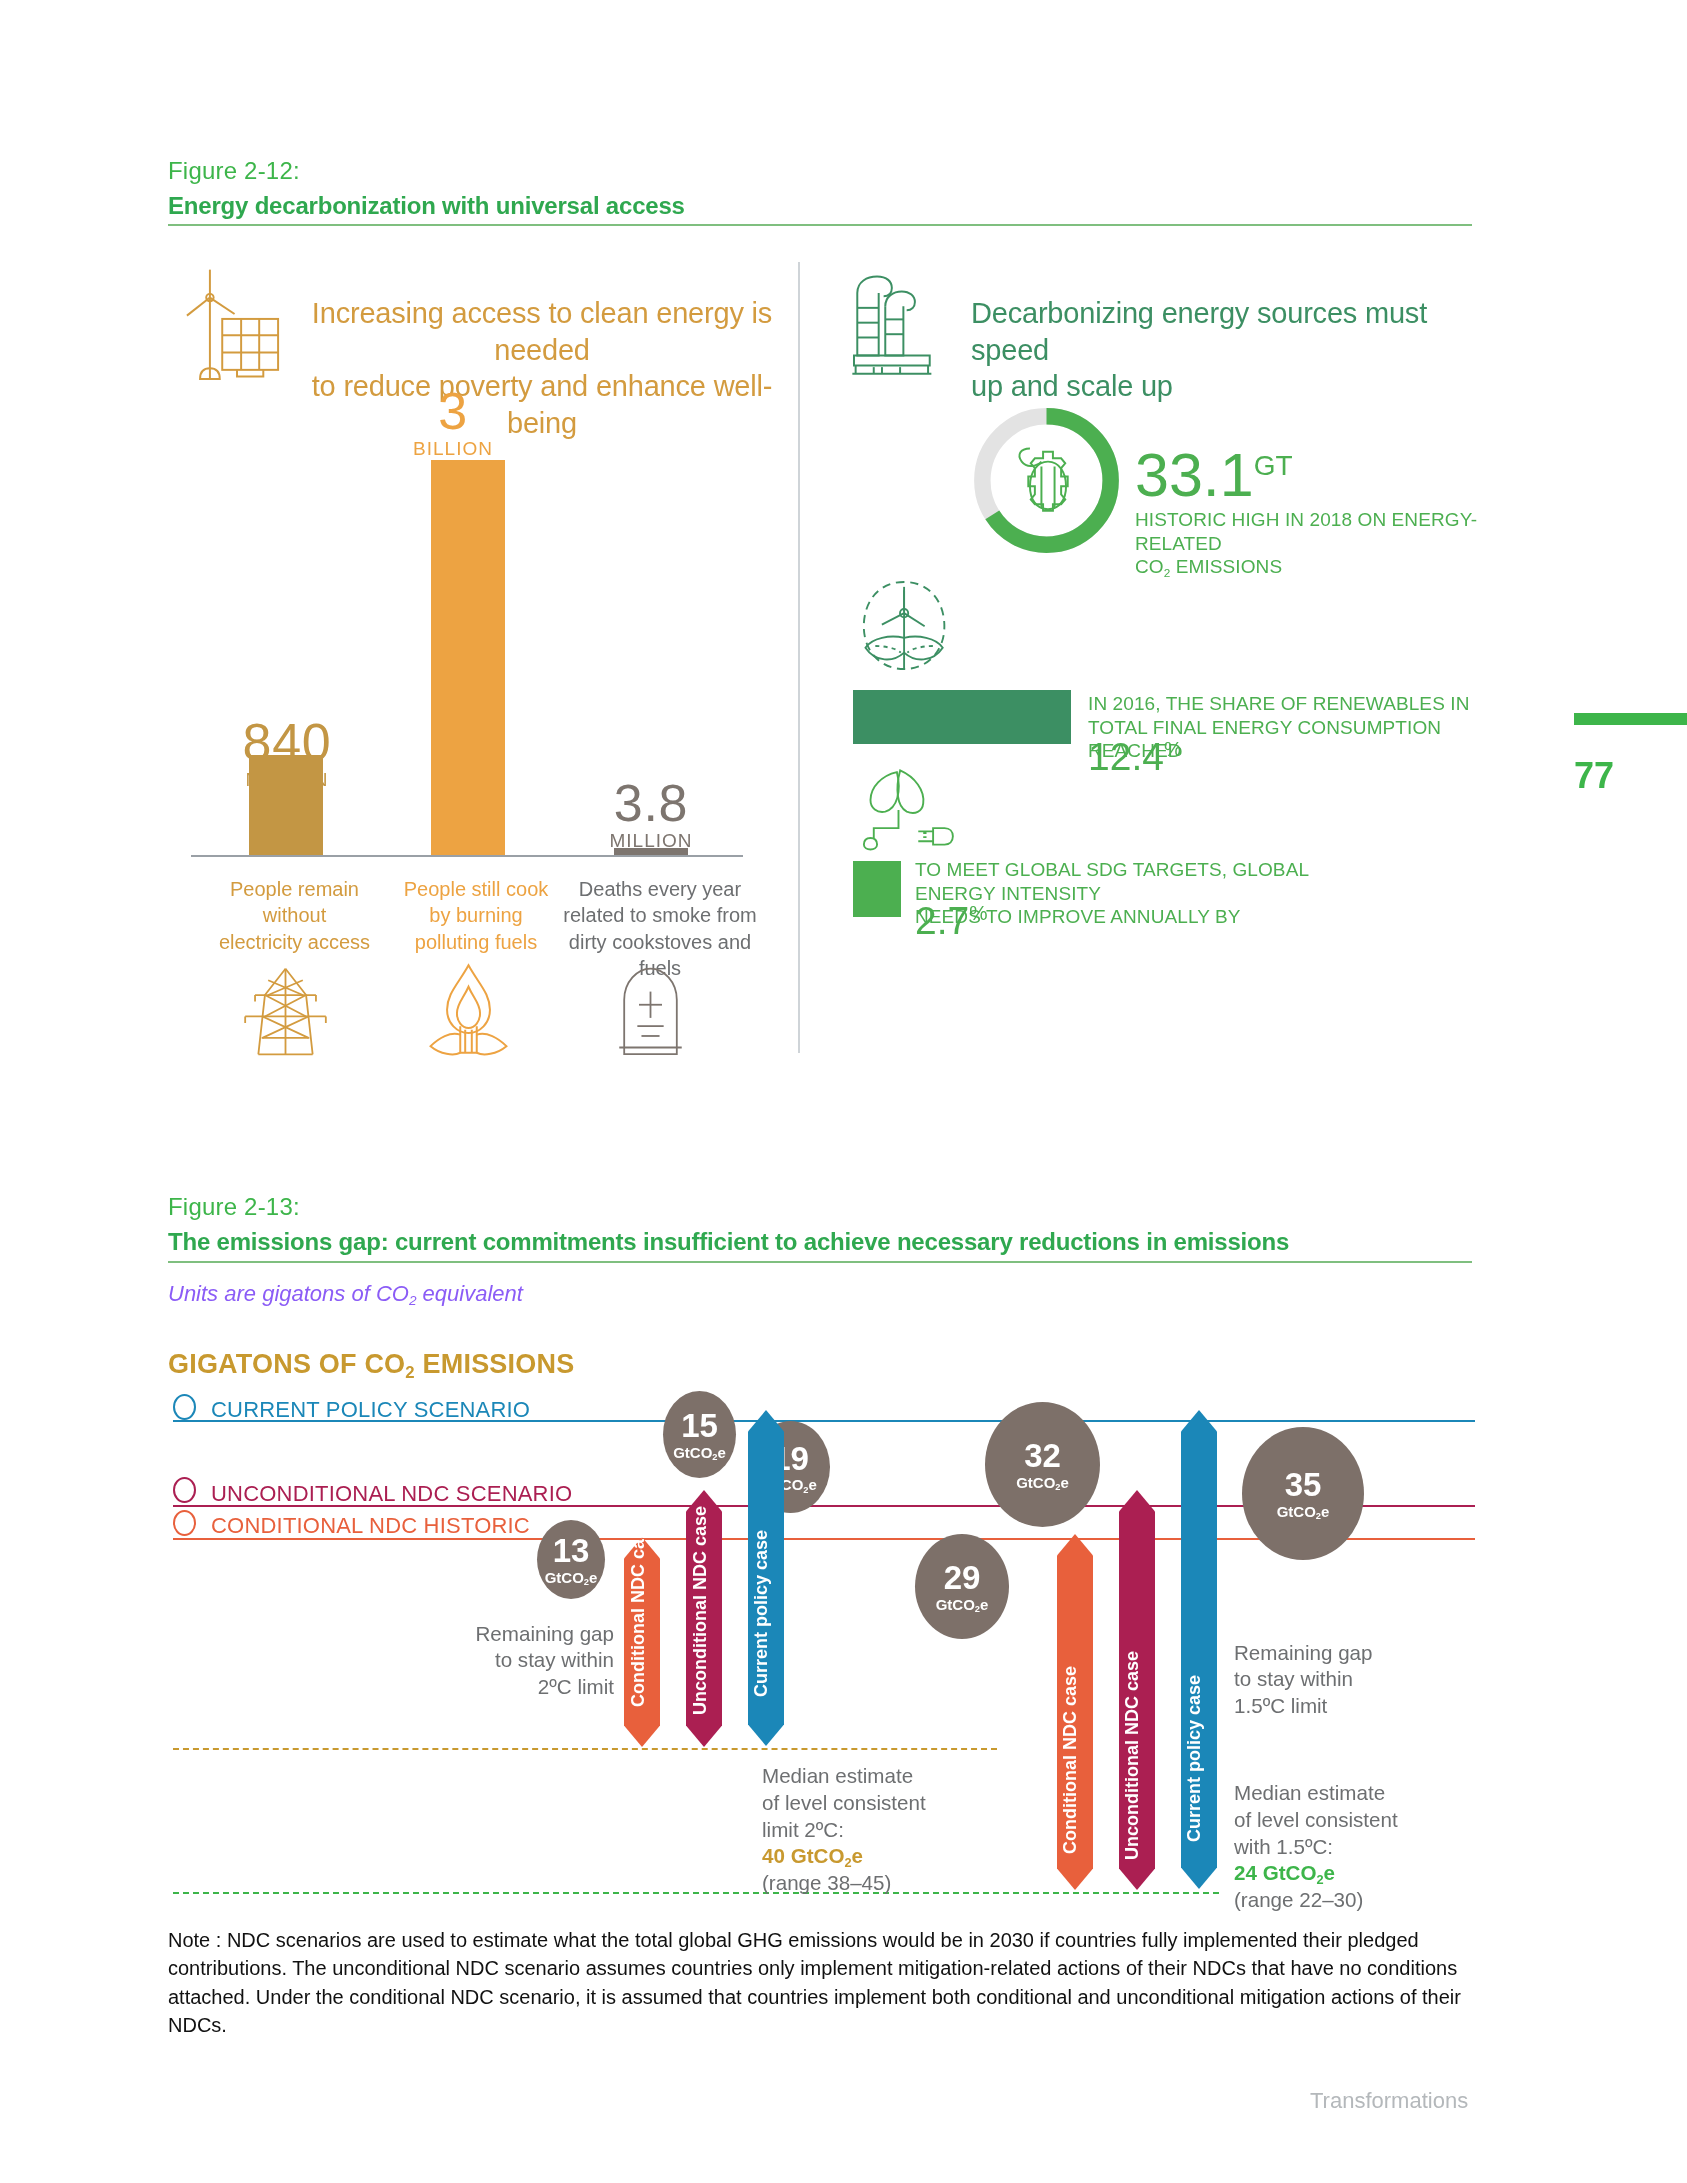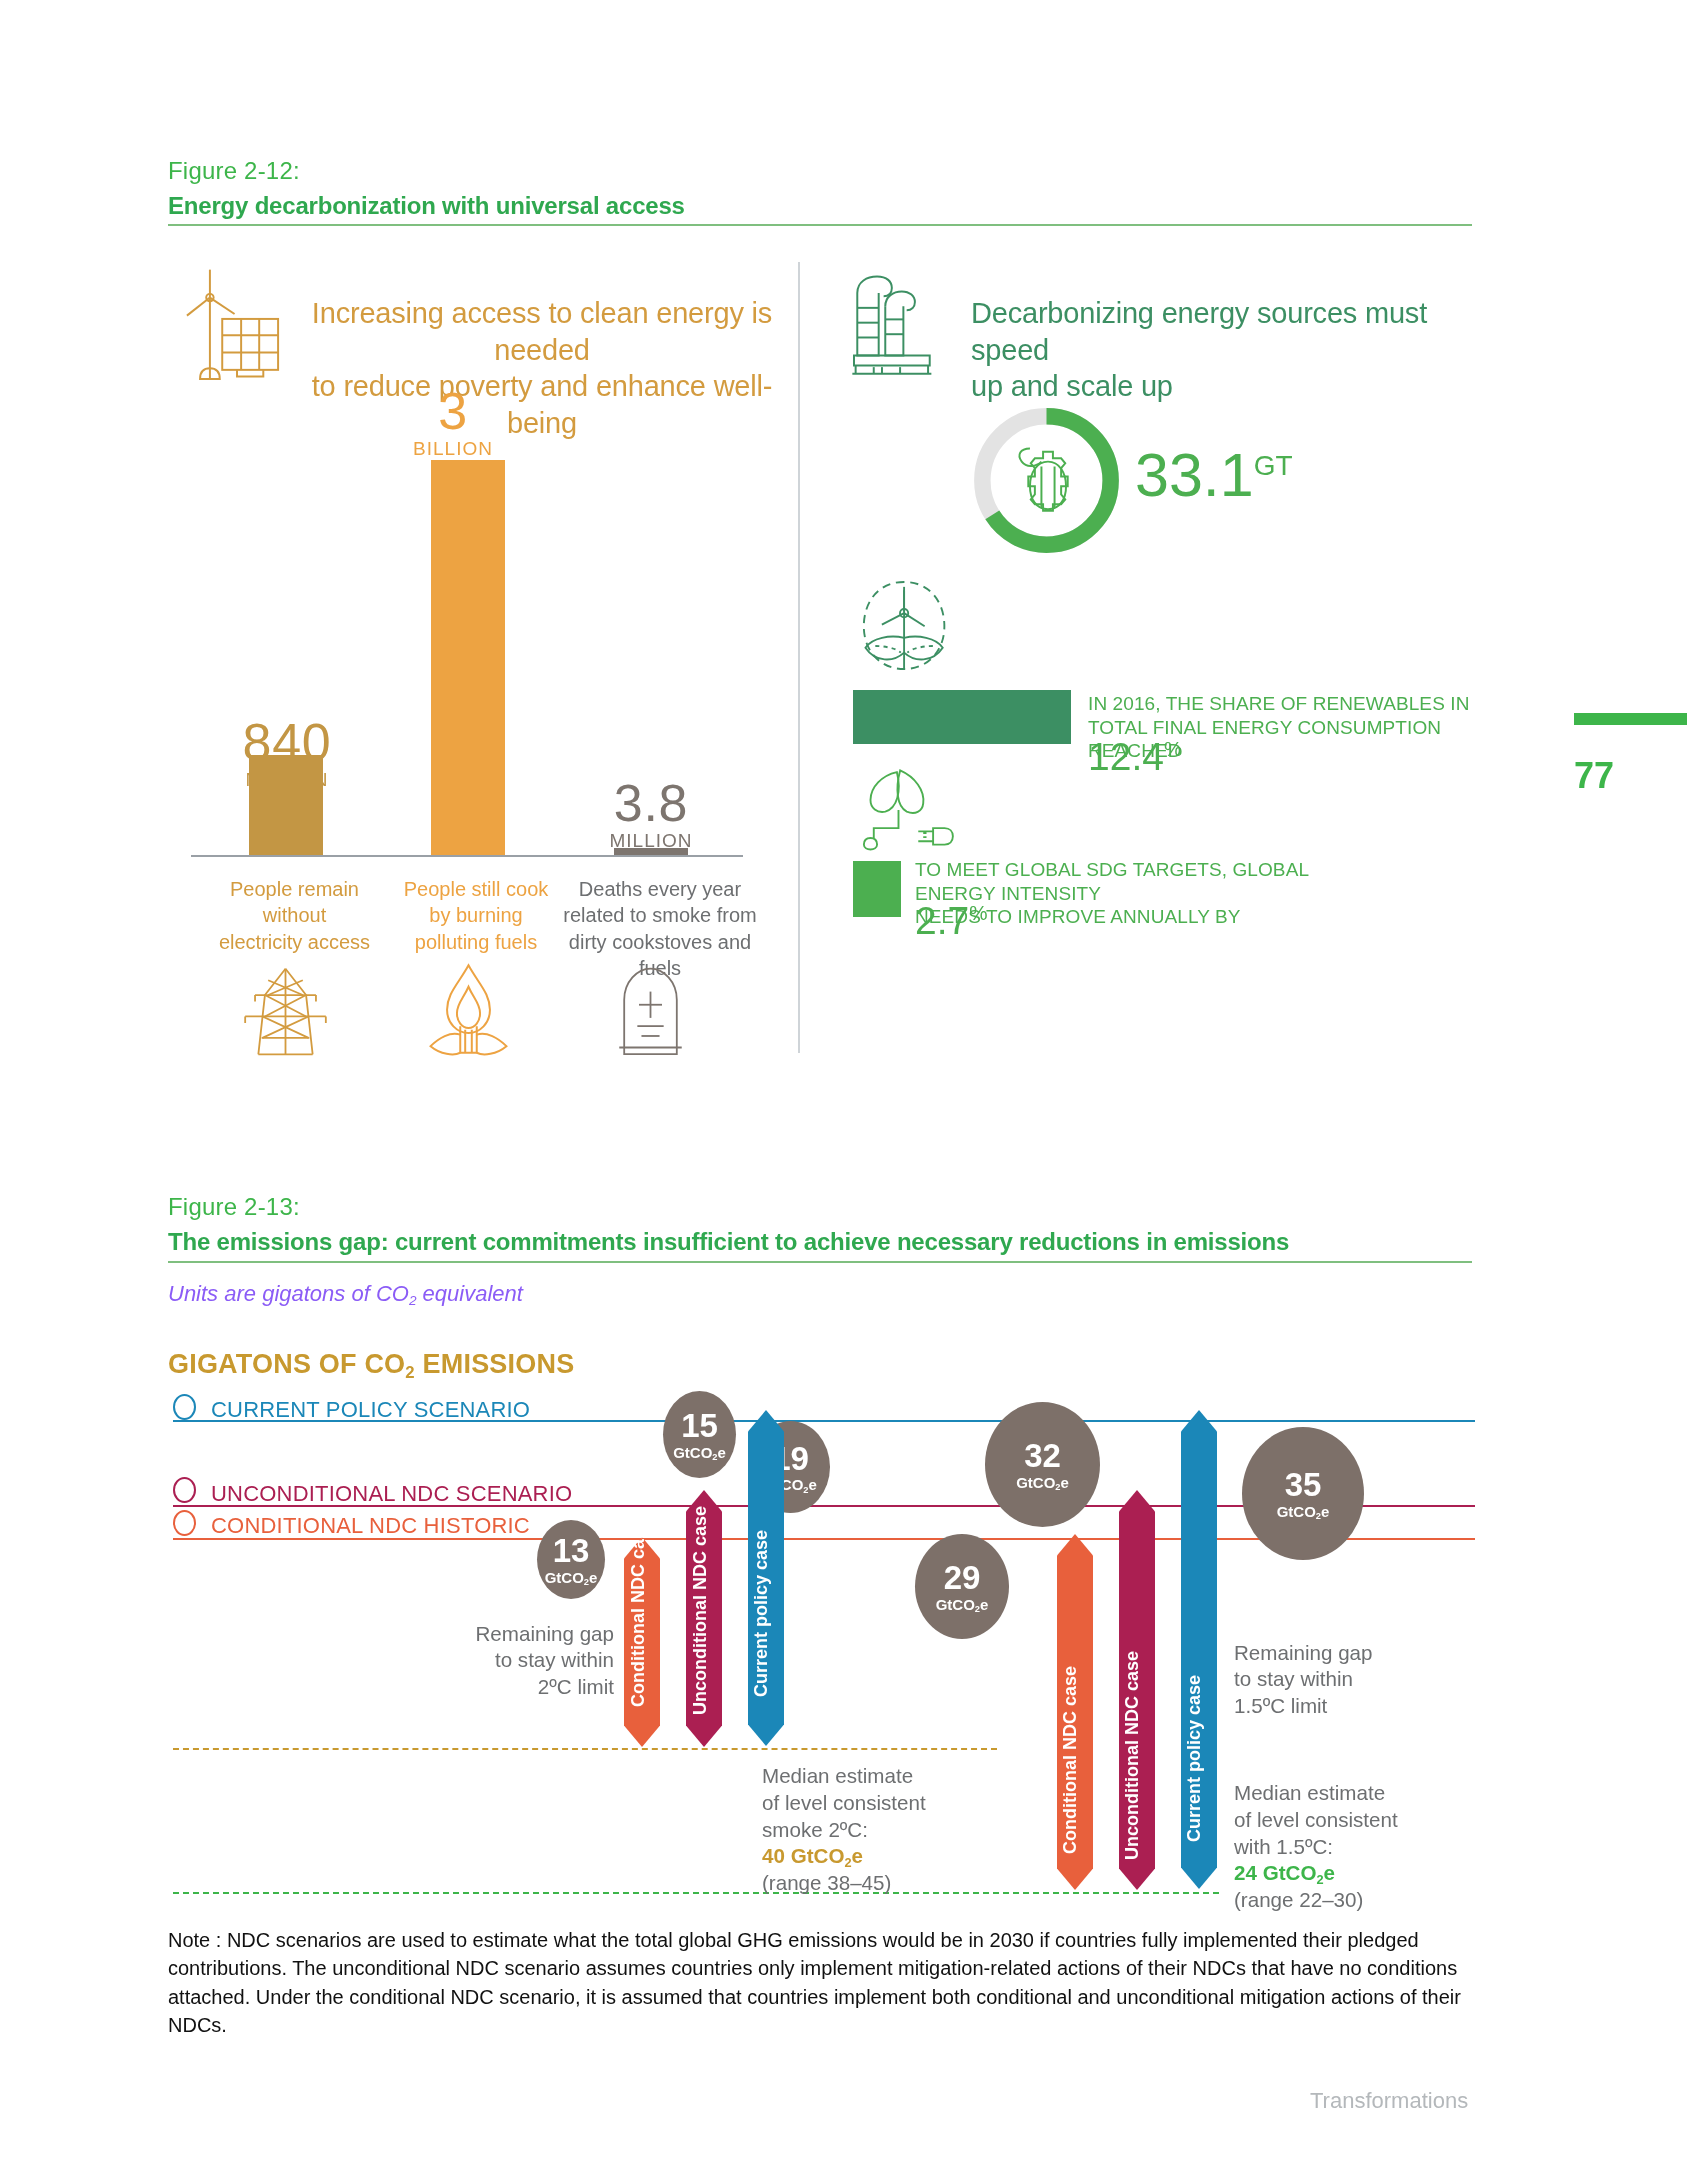--- a/index.html
+++ b/index.html
@@ -240,20 +240,24 @@
         <path d="M36 26 h10 v-8 h12 v8 h10 l5 6 -5 6 v10 h8 v12 h-8 v10 l5 6 -5 6 h-10 v8 h-12 v-8 h-10 l-5 -6 5 -6 v-10 h-8 v-12 h8 v-10 l-5 -6 z"></path>
         <path d="M52 30 C38 30 30 44 30 60 C30 76 38 88 52 88 C66 88 74 76 74 60 C74 44 66 30 52 30 z"></path>
         <path d="M44 36 L44 86 M60 36 L60 86"></path>
         <path d="M30 14 C18 14 14 22 20 30 C26 38 38 36 44 30"></path>
       </svg>
     </div>
   </div>
   <div class="big-num" style="left:1135px; top:445px; font-size:61px;">
     <span>33.1</span><span style="font-size:28px; vertical-align:super;">GT</span>
   </div>
+  <div class="stat-text" style="left:1135px; top:508px; width:379px;">
+    <div>HISTORIC HIGH IN 2018 ON ENERGY-RELATED</div>
+    <div>CO<sub>2</sub> EMISSIONS</div>
+  </div>
 
   <div style="position:absolute; left:857px; top:577px; width:95px; height:97px;">
     <svg width="95" height="97" viewBox="0 0 115 118" fill="none" stroke="#3c8f63" stroke-width="2.3">
       <path d="M57 6 C26 6 8 30 8 60 C8 92 30 112 57 112 C84 112 106 92 106 60 C106 30 88 6 57 6 z" stroke-dasharray="10 7"></path>
       <line x1="57" y1="12" x2="57" y2="112"></line>
       <path d="M57 42 L57 16"></path>
       <path d="M57 44 L30 58"></path>
       <path d="M57 44 L82 60"></path>
       <circle cx="57" cy="44" r="5"></circle>
       <path d="M57 74 C40 70 18 74 10 86 C22 104 44 104 57 92"></path>
@@ -405,21 +409,21 @@
     <div>to stay within</div>
     <div>1.5ºC limit</div>
   </div>
 
   <div class="dashline" style="left:173px; top:1748px; width:824px; border-color:#c8992f;"></div>
   <div class="dashline" style="left:173px; top:1892px; width:1046px; border-color:#3db54a;"></div>
 
   <div class="median-note" style="left:762px; top:1763px; width:222px;">
     <div>Median estimate</div>
     <div>of level consistent</div>
-    <div>smoke 2ºC:</div>
+    <div>limit 2ºC:</div>
     <div><b class="gold">40 GtCO<sub>2</sub>e</b></div>
     <div>(range 38–45)</div>
   </div>
 
   <div class="median-note" style="left:1234px; top:1780px; width:231px;">
     <div>Median estimate</div>
     <div>of level consistent</div>
     <div>with 1.5ºC:</div>
     <div><b class="green">24 GtCO<sub>2</sub>e</b></div>
     <div>(range 22–30)</div>

